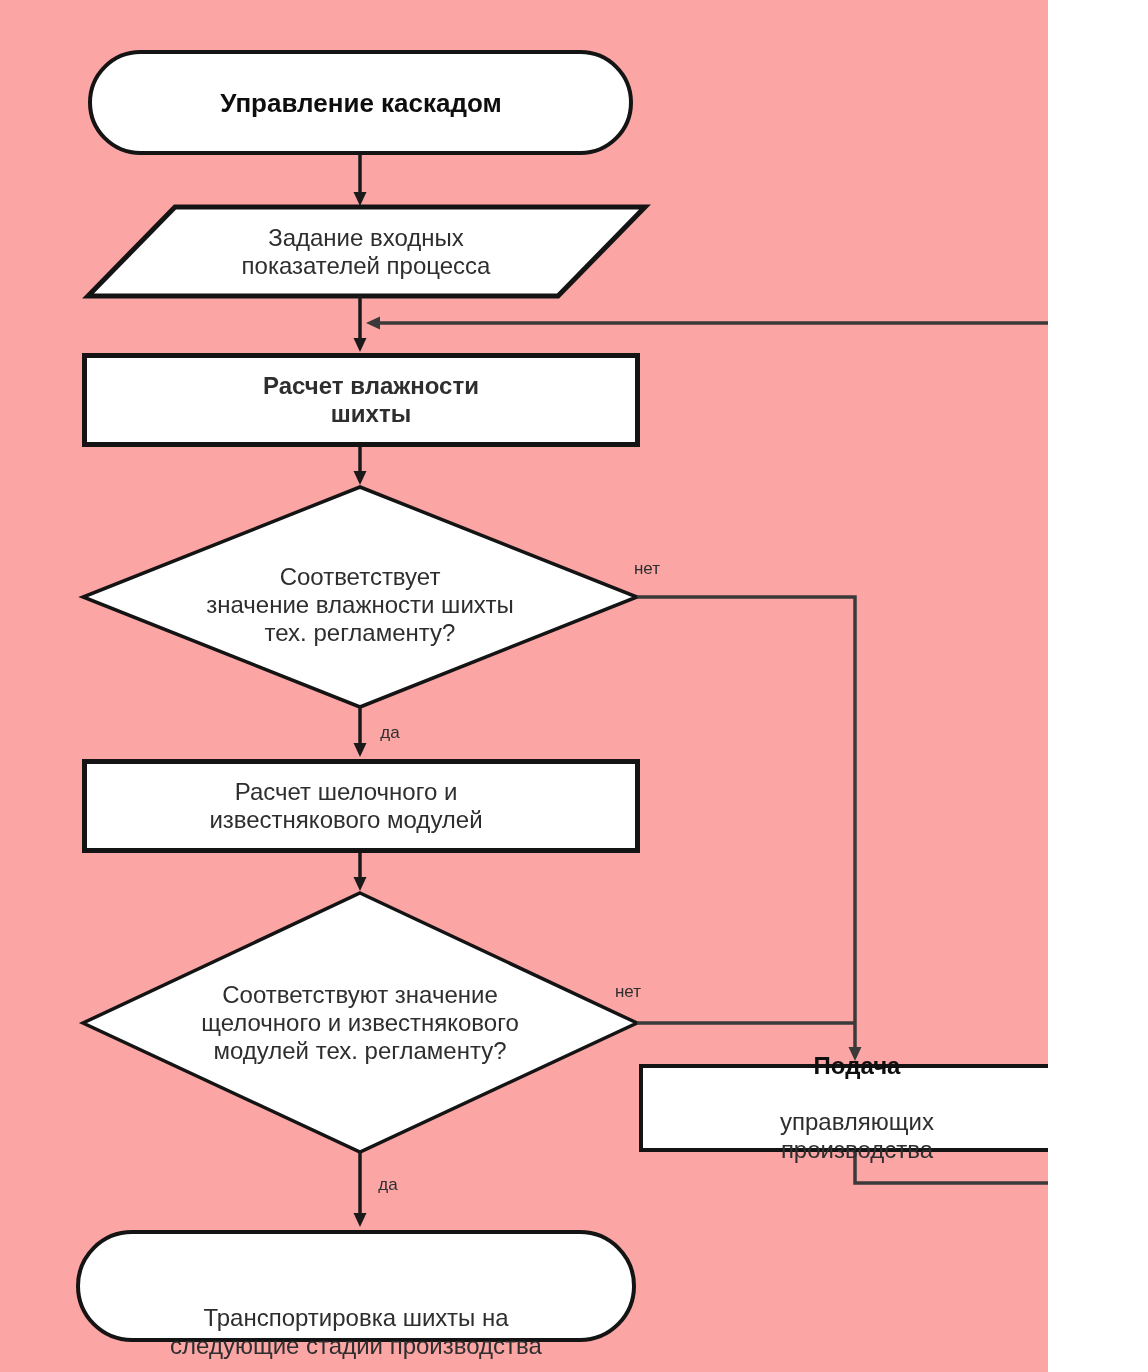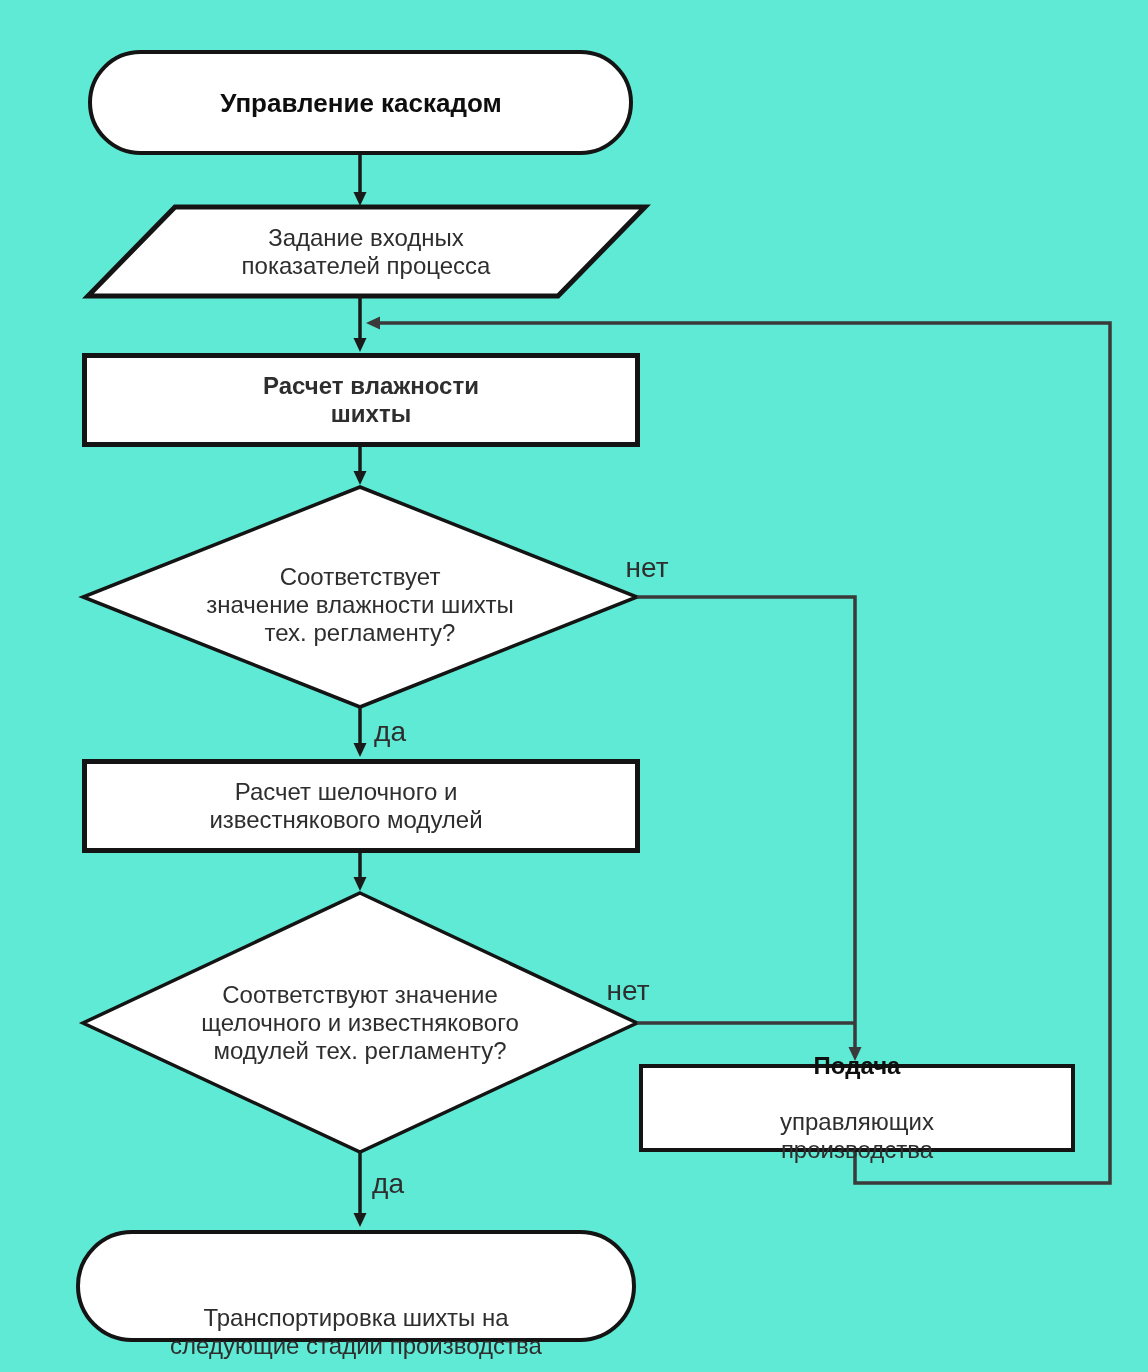--- a/index.html
+++ b/index.html
@@ -1,19 +1,19 @@
 <!DOCTYPE html>
 <html><head>
 <meta charset="utf-8">
 <style>
   html,body{margin:0;padding:0;background:#ffffff;}
   .canvas{
     position:relative;
-    width:1148px;height:1372px;
-    background:#5eead4;
+    width:1048px;height:1372px;
+    background:#fca5a5;
     font-family:"Liberation Sans", sans-serif;
     overflow:hidden;
   }
   svg.wires{position:absolute;left:0;top:0;width:1148px;height:1372px;}
   
   .shape{position:absolute;box-sizing:border-box;background:#ffffff;}
   .stadium-top   {left:88px; top:50px;  width:545px;height:105px;border:4px solid #141414;border-radius:55px;}
   .proc1         {left:82px; top:353px; width:558px;height:94px; border:5px solid #141414;}
   .proc2         {left:82px; top:759px; width:558px;height:94px; border:5px solid #141414;}
   .proc3         {left:639px;top:1064px;width:436px;height:88px; border:4px solid #141414;}
@@ -22,21 +22,21 @@
   .txt{
     position:absolute;transform:translate(-50%,-50%);
     white-space:pre-line;text-align:center;
     color:#2e2e2e;font-size:24px;line-height:1.17;
   }
   .txt.bold{font-weight:bold;color:#0e0e0e;}
   .node-title{display:block;font-weight:bold;color:#0e0e0e;}
   .node-sub{display:block;color:#2e2e2e;}
   .edge-label{
     position:absolute;transform:translate(-50%,-50%);
-    color:#2e2e2e;font-size:28px;line-height:1;white-space:nowrap;
+    color:#2e2e2e;font-size:17px;line-height:1;white-space:nowrap;
   }
 </style>
 </head>
 <body>
 
 <div class="canvas">
 
   <div class="shape stadium-top"></div>
   <div class="shape proc1"></div>
   <div class="shape proc2"></div>

